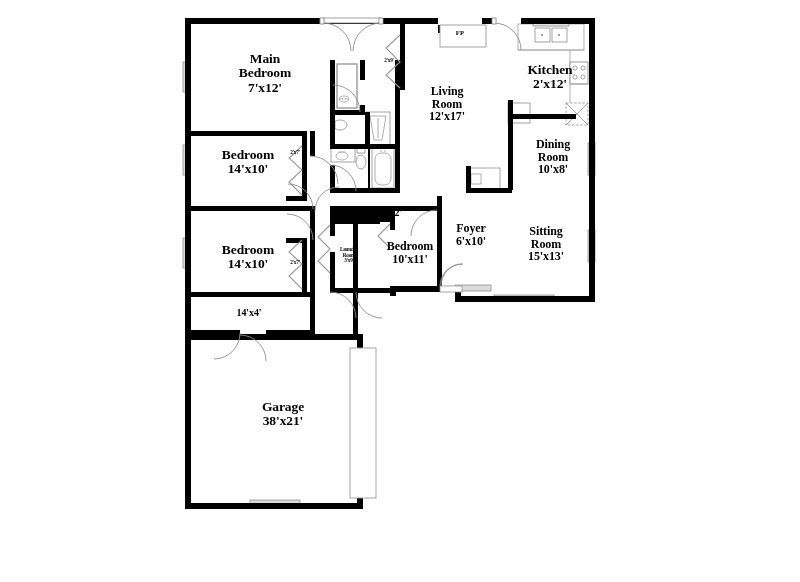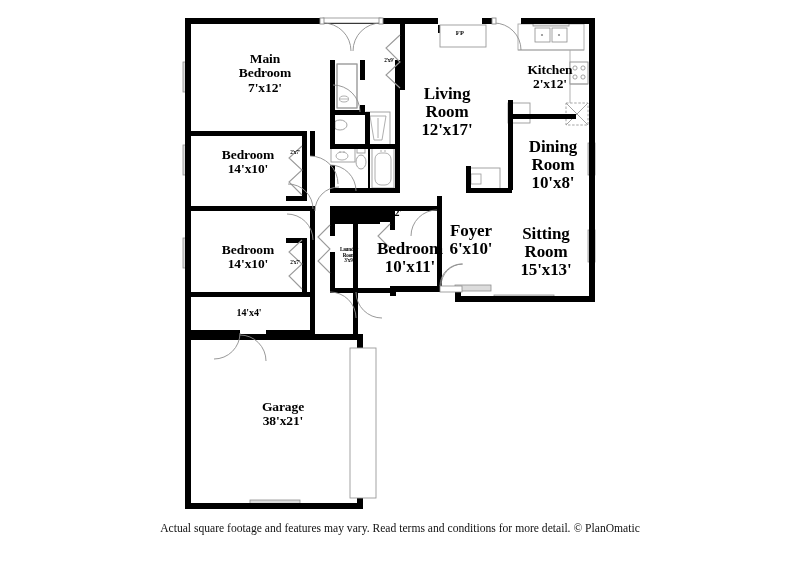--- a/index.html
+++ b/index.html
@@ -31,21 +31,21 @@
     position: absolute;
     text-align: center;
     font-family: "Liberation Serif", serif;
     font-weight: bold;
     color: #000000;
     line-height: 1.06;
     white-space: pre-line;
     letter-spacing: -0.1px;
   }
   .rl-lg { font-size: 13.5px; }
-  .rl-md { font-size: 17px; }
+  .rl-md { font-size: 12px; }
   .rl-sm { font-size: 10px; font-weight: bold; }
   .rl-xs { font-size: 5.2px; font-weight: bold; letter-spacing: -0.2px; }
   .rl-fp { font-size: 6.5px; font-weight: bold; letter-spacing: 0.3px; }
   .disclaimer {
     position: absolute;
     left: 0;
     width: 800px;
     text-align: center;
     font-family: "Liberation Serif", serif;
     font-size: 11.6px;
@@ -308,16 +308,15 @@
       <div class="room-label rl-sm" style="left: 370px; top: 208px; width: 44px;"><div>4'x2'</div></div>
       <div class="room-label rl-xs" style="left: 333px; top: 247px; width: 32px;"><div>Laundry
 Room</div><div>3'x9'</div></div>
       <div class="room-label rl-xs" style="left: 378px; top: 58px; width: 22px;"><div>2'x9'</div></div>
       <div class="room-label rl-xs" style="left: 284px; top: 150px; width: 22px;"><div>2'x7'</div></div>
       <div class="room-label rl-xs" style="left: 284px; top: 260px; width: 22px;"><div>2'x7'</div></div>
       <div class="room-label rl-fp" style="left: 445px; top: 30px; width: 30px;">FP</div>
     </div>
 
   <div class="disclaimer" style="top:521px;">
-    <span>Actual square footage and features may vary. Read terms and conditions for more detail. © PlanOmatic</span>
   </div>
 
 </div>
 
 </body></html>

